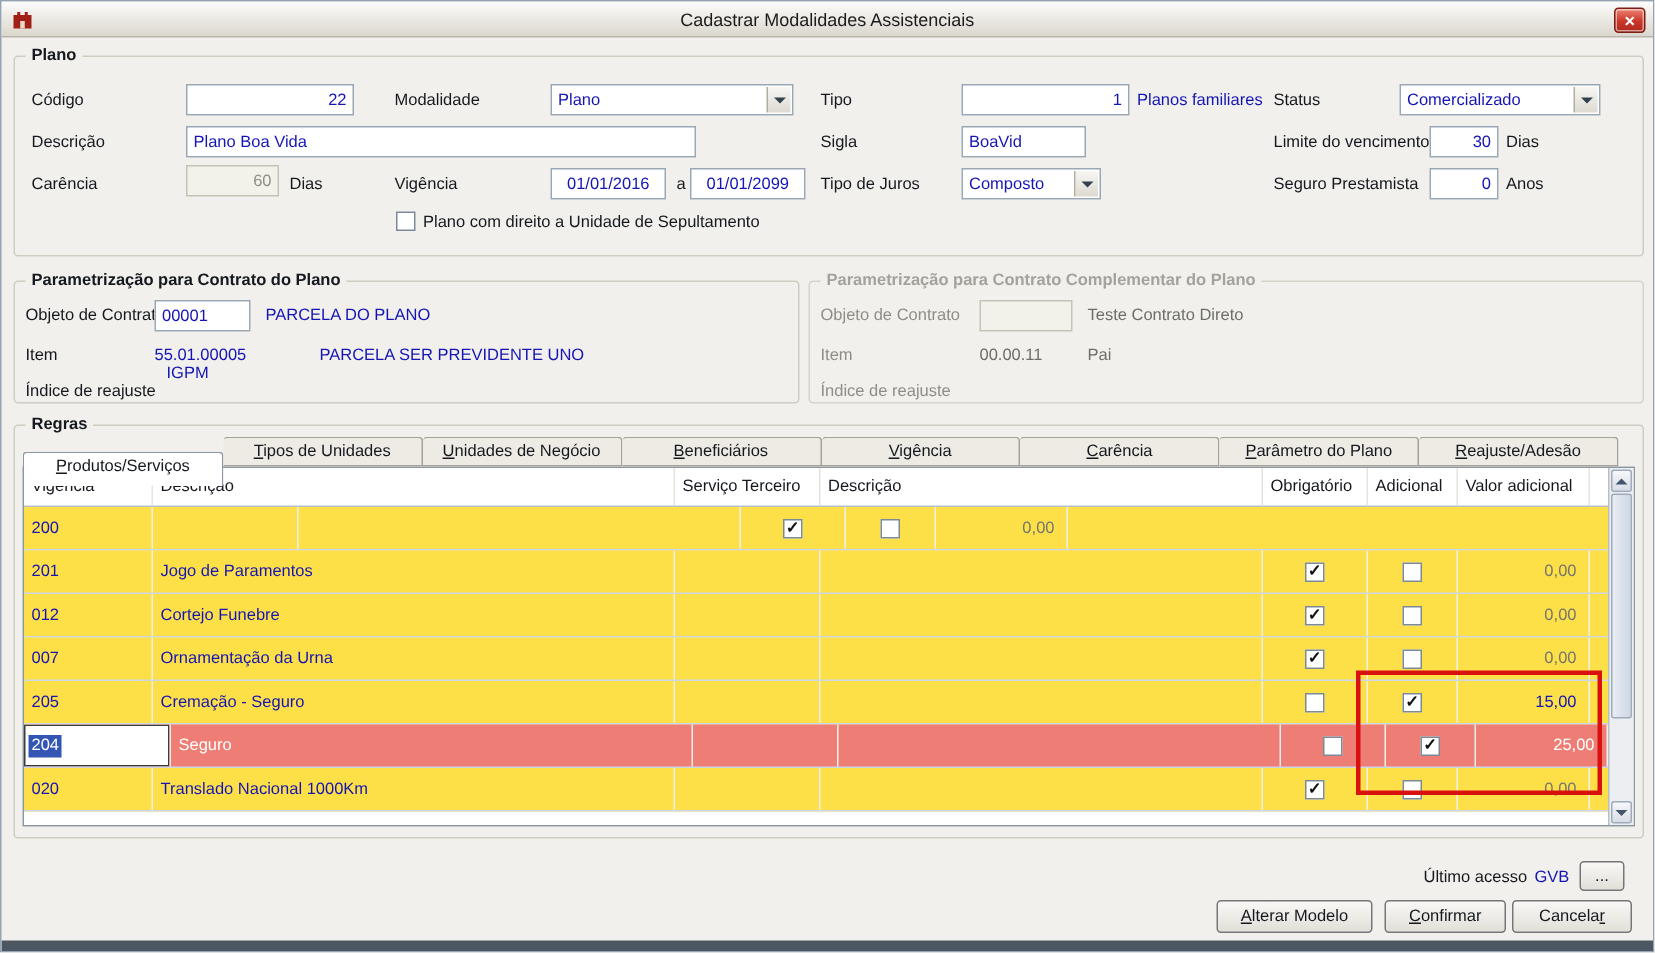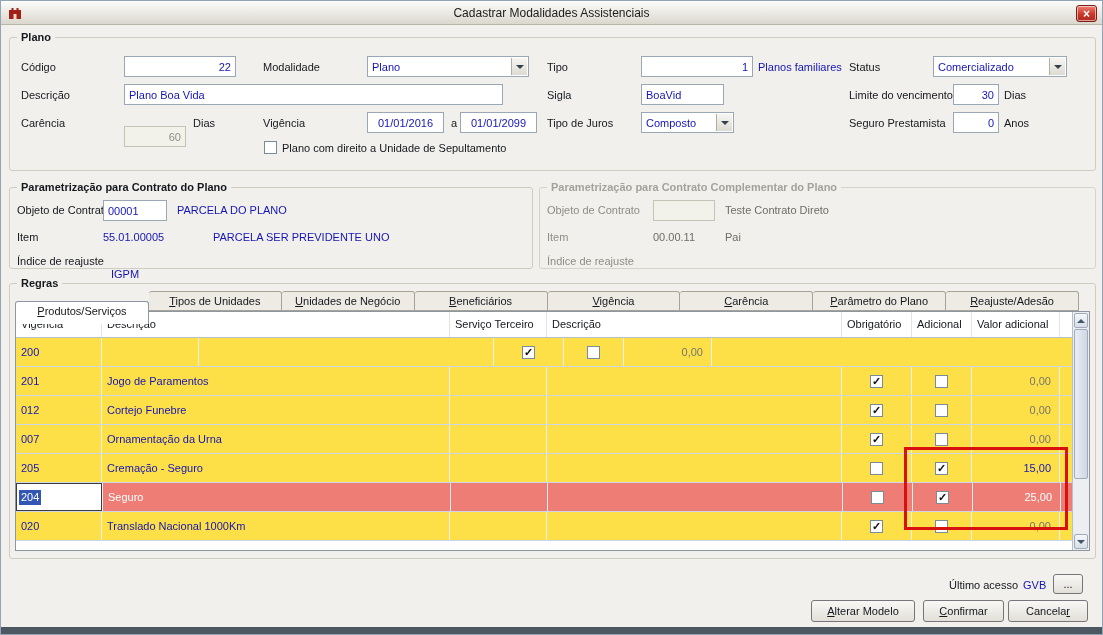--- a/index.html
+++ b/index.html
@@ -47,40 +47,40 @@
   .checkbox{position:absolute;width:13px;height:13px;background:#fff;border:1px solid #7b8a97;cursor:pointer}
 
   
   #gb-plano{left:8px;top:36px;width:1087px;height:134px}
   #gt-plano{left:16px;top:30px}
   #l-codigo{left:20px;top:60px}        #f-codigo{left:123px;top:55px;width:112px}
   #l-modalidade{left:262px;top:60px}   #f-modalidade{left:366px;top:55px;width:162px}
   #l-tipo{left:546px;top:60px}         #f-tipo{left:640px;top:55px;width:112px}
   #t-planos-familiares{left:757px;top:60px}
   #l-status{left:848px;top:60px}       #f-status{left:932px;top:55px;width:134px}
-  #l-descricao{left:20px;top:88px}     #f-descricao{left:123px;top:83px;width:379px}
+  #l-descricao{left:20px;top:88px}     #f-descricao{left:123px;top:83px;width:340px}
   #l-sigla{left:546px;top:88px}        #f-sigla{left:640px;top:83px;width:83px}
   #l-limite{left:848px;top:88px}       #f-limite{left:952px;top:83px;width:46px}
   #l-limite-suffix{left:1003px;top:88px}
-  #l-carencia{left:20px;top:116px}     #f-carencia{left:123px;top:125px;width:62px}
+  #l-carencia{left:20px;top:116px}     #f-carencia{left:123px;top:109px;width:62px}
   #l-carencia-suffix{left:192px;top:116px}
   #l-vigencia{left:262px;top:116px}    #f-vig1{left:366px;top:111px;width:77px}
   #l-vig-a{left:450px;top:116px}       #f-vig2{left:459px;top:111px;width:77px}
   #l-juros{left:546px;top:116px}       #f-juros{left:640px;top:111px;width:93px}
   #l-prestamista{left:848px;top:116px} #f-prestamista{left:952px;top:111px;width:46px}
   #l-prestamista-suffix{left:1003px;top:116px}
   #cb-sepultamento{left:263px;top:140px}
   #l-sepultamento{left:281px;top:141px}
 
   #gb-contrato{left:8px;top:186px;width:524px;height:82px}
   #gt-contrato{left:16px;top:180px}
   #l-objeto{left:16px;top:203px}       #f-objeto{left:102px;top:199px;width:64px}
   #t-objeto-desc{left:176px;top:203px}
   #l-item{left:16px;top:230px}         #t-item-code{left:102px;top:230px} #t-item-desc{left:212px;top:230px}
-  #l-indice{left:16px;top:254px}       #t-indice{left:110px;top:267px}
+  #l-indice{left:16px;top:254px}       #t-indice{left:110px;top:242px}
 
   #gb-comp{left:538px;top:186px;width:557px;height:82px}
   #gt-comp{left:546px;top:180px}
   #l-objeto2{left:546px;top:203px}     #f-objeto2{left:652px;top:199px;width:62px}
   #t-objeto2-desc{left:724px;top:203px}
   #l-item2{left:546px;top:230px}       #t-item2-code{left:652px;top:230px} #t-item2-desc{left:724px;top:230px}
   #l-indice2{left:546px;top:254px}
 
   #gb-regras{left:8px;top:282px;width:1087px;height:276px}
   #gt-regras{left:16px;top:276px}
@@ -315,21 +315,21 @@
             <div class="gcell center" style="width: 70px;">
               <span class="cb"></span>
             </div>
             <div class="gcell center" style="width: 60px;">
               <span class="cb checked">✓</span>
             </div>
             <div class="gcell valor val-blue" style="width: 88px;">15,00</div>
             <div class="gcell fill" style="flex: 1 1 0%;"></div>
           </div>
           <div class="grow selected">
-            <div class="gcell code editing" style="width: 87px;">
+            <div class="gcell code editing" style="width: 98px;">
               <span class="edit-cell">
                 <span class="sel-text">204</span>
               </span>
             </div>
             <div class="gcell desc" style="width: 348px;">Seguro</div>
             <div class="gcell" style="width: 97px;"></div>
             <div class="gcell" style="width: 295px;"></div>
             <div class="gcell center" style="width: 70px;">
               <span class="cb"></span>
             </div>

